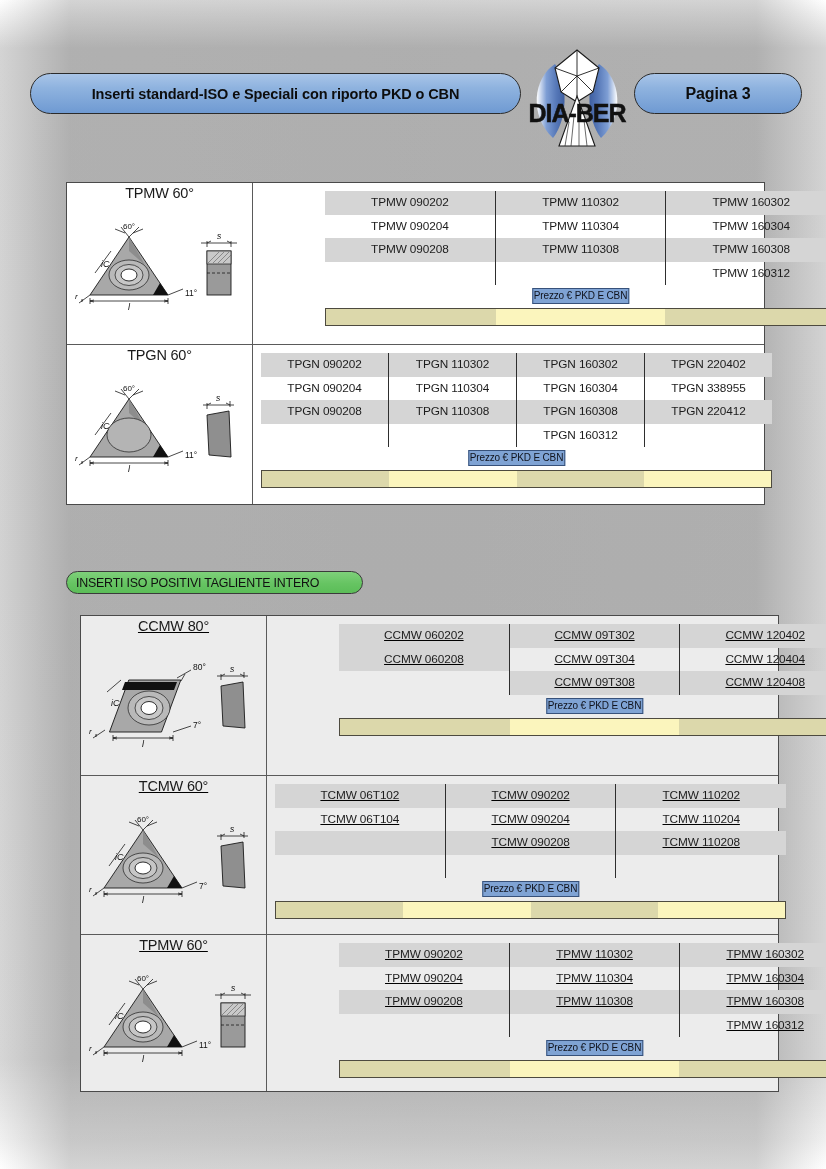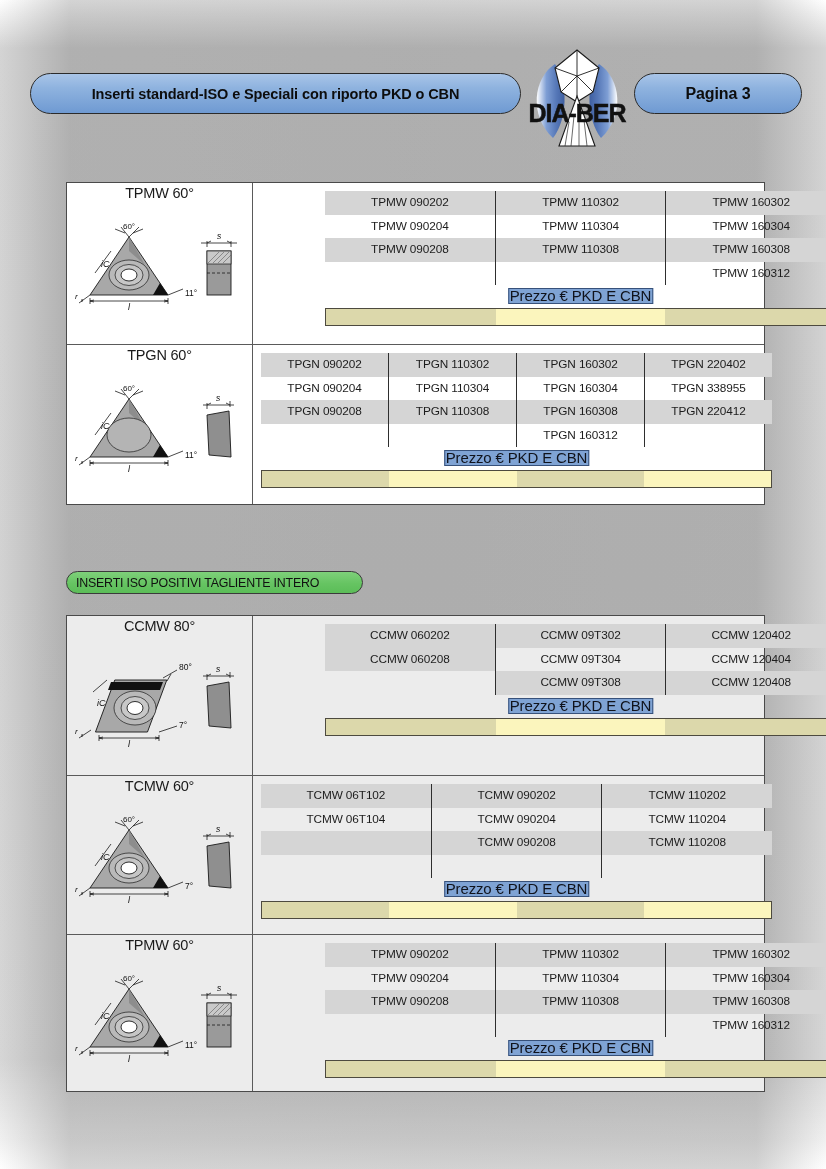--- a/index.html
+++ b/index.html
@@ -42,21 +42,21 @@
     letter-spacing:-0.2px;
   }
 
   
   .block{
     position:absolute;
     border:1.3px solid #4a4a4a;
     box-sizing:border-box;
   }
   #block1{left:66px;top:182px;width:699px;height:323px;background:#ffffff;}
-  #block2{left:66px;top:615px;width:699px;height:477px;background:#ececec;}
+  #block2{left:80px;top:615px;width:699px;height:477px;background:#ececec;text-decoration:underline;}
 
   .row{position:relative;width:100%;box-sizing:border-box;display:flex;}
   .row + .row{border-top:1.3px solid #5a5a5a;}
 
   
   .leftcell{
     width:186px;flex:none;box-sizing:border-box;
     border-right:1.3px solid #5a5a5a;
     position:relative;
   }
@@ -78,21 +78,21 @@
     white-space:nowrap;
   }
   .cell.shade{background:#d5d5d5;}
   .cell.blank{}
 
   .prezzo-wrap{position:relative;height:17px;margin-top:3px;}
   .prezzo{
     position:absolute;left:50%;transform:translateX(-50%);
     top:0;height:14px;line-height:14px;
     background:#7fa3d4;border:1.2px solid #37517a;
-    font-size:15px;color:#10131c;padding:0 1px;white-space:nowrap;
+    font-size:10px;color:#10131c;padding:0 1px;white-space:nowrap;
     letter-spacing:-0.15px;
   }
   .pricebar{
     display:flex;height:18px;border:1.6px solid #4d4a3f;box-sizing:border-box;
     margin-top:3px;
   }
   .pseg{flex:1;}
   .pseg.k{background:#dcd8ab;}
   .pseg.c{background:#fbf5bd;}
 </style>

